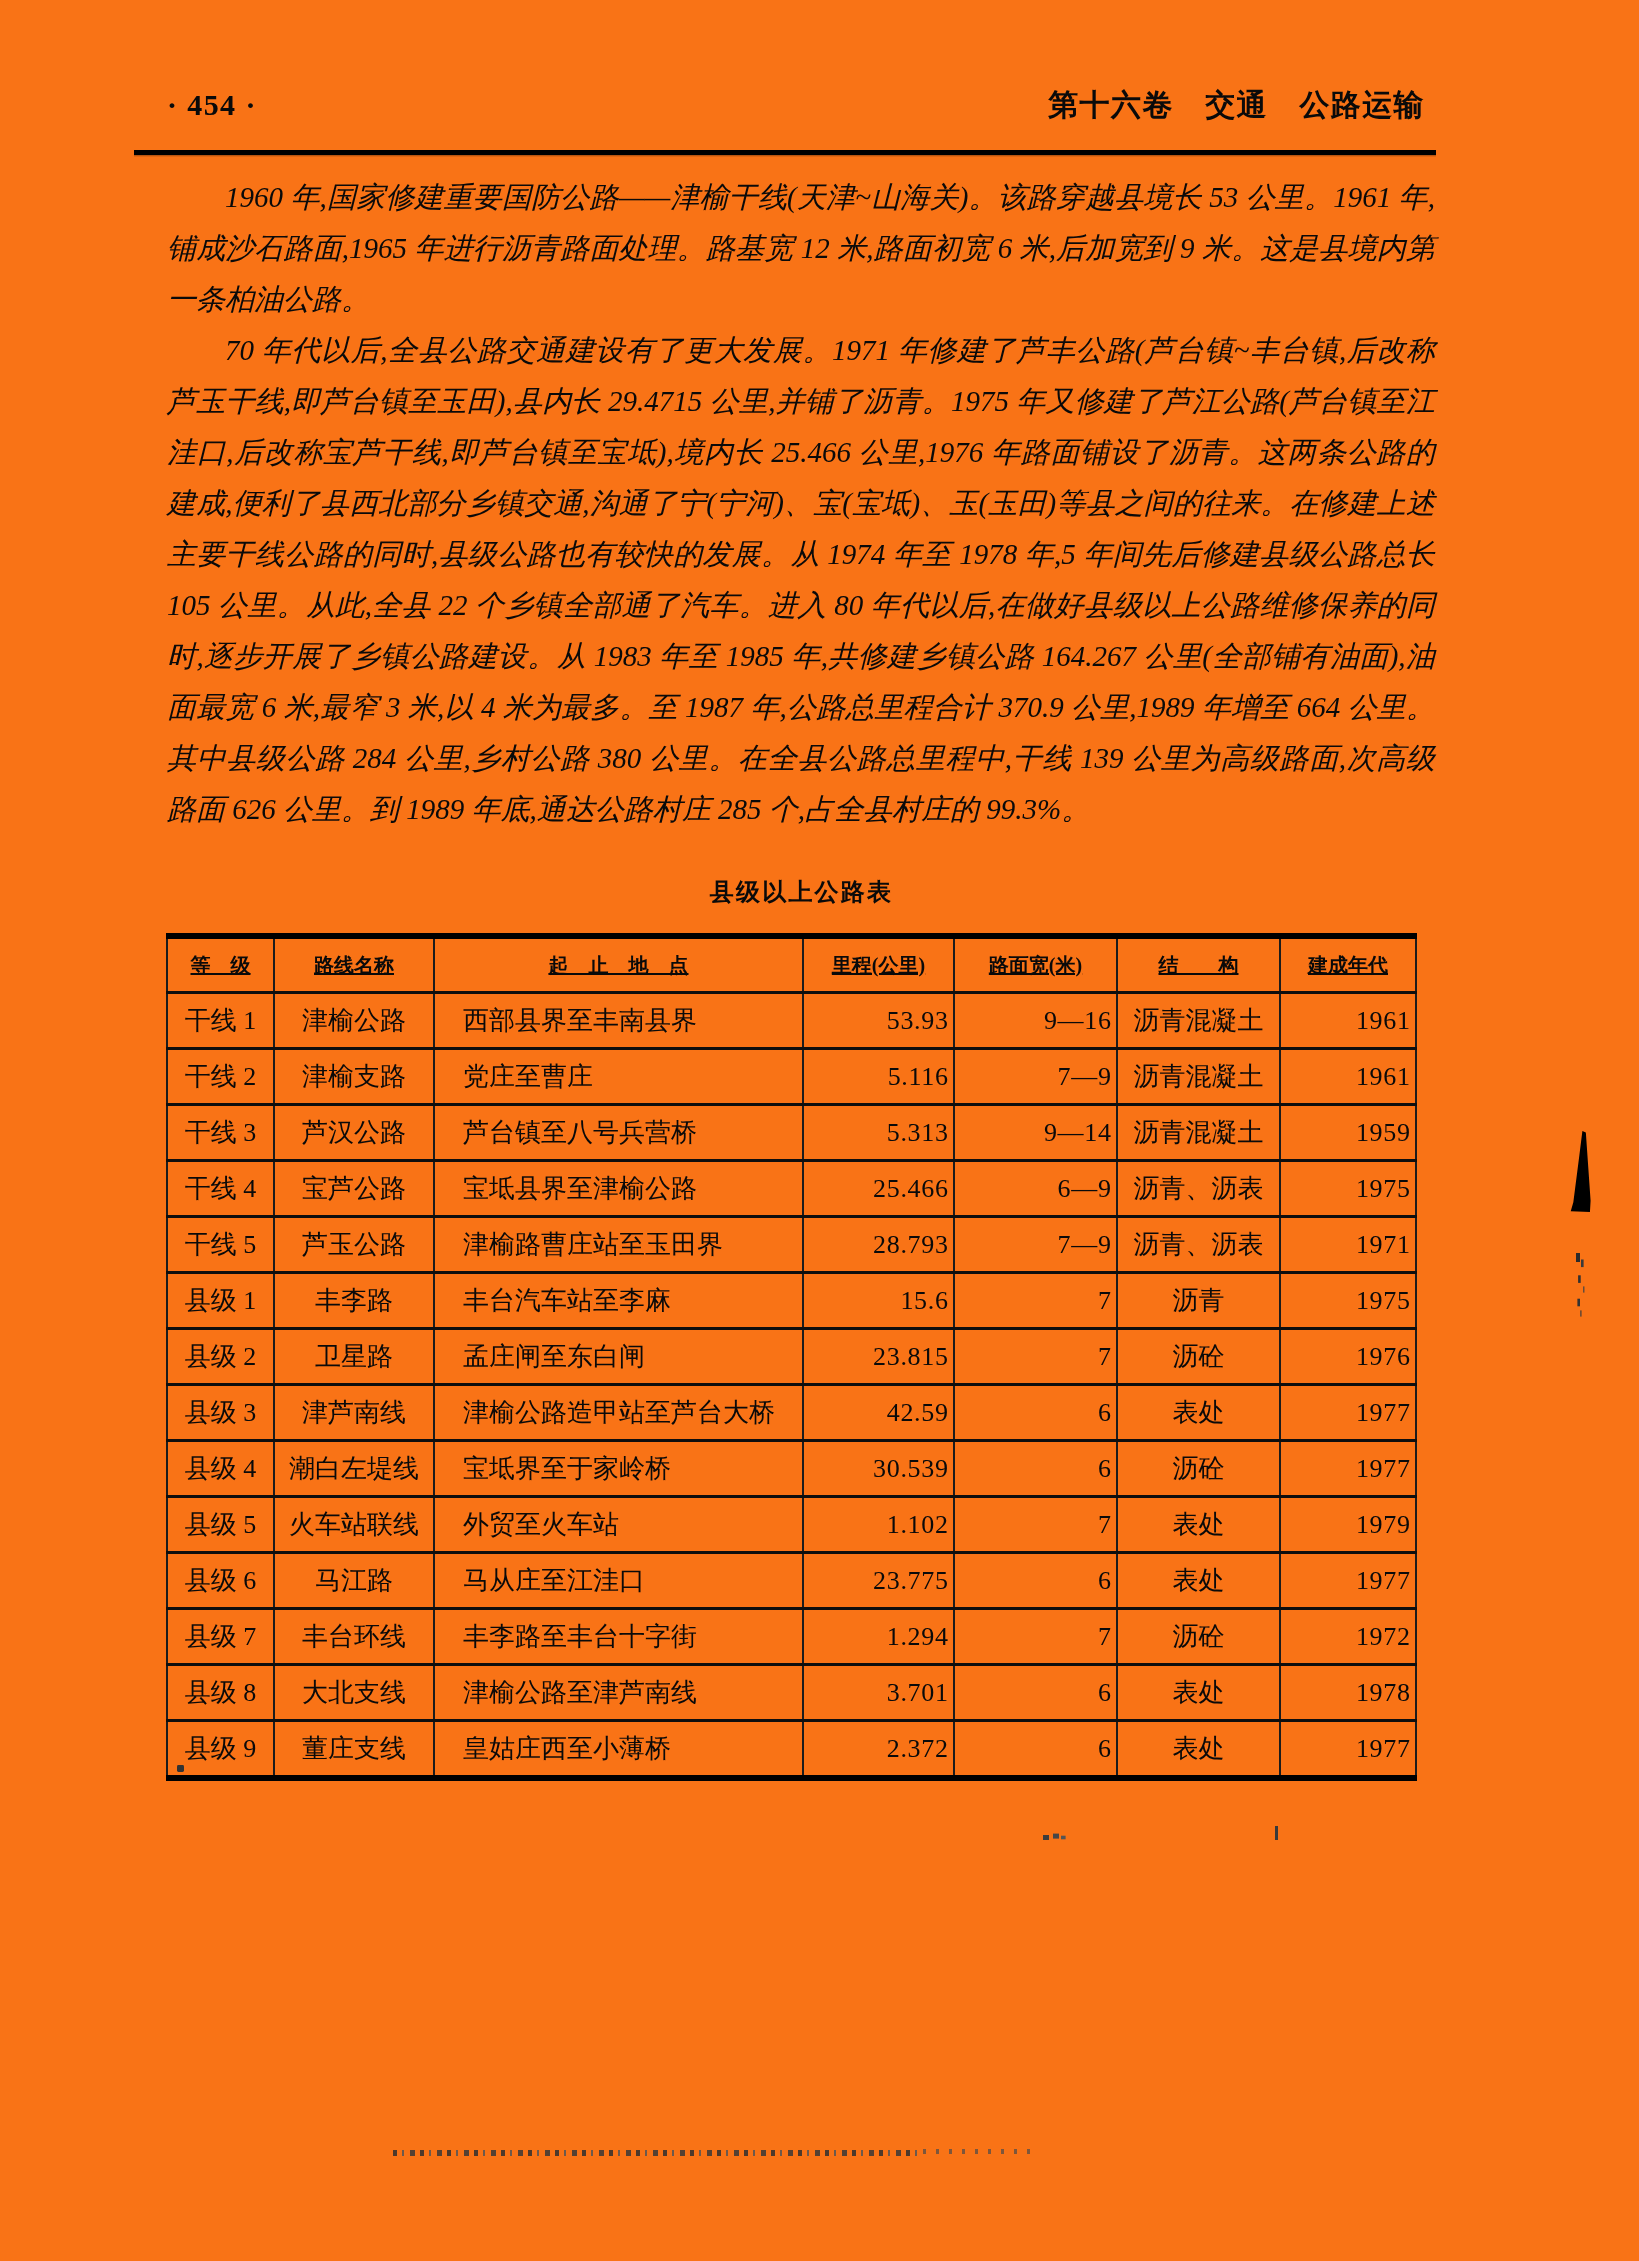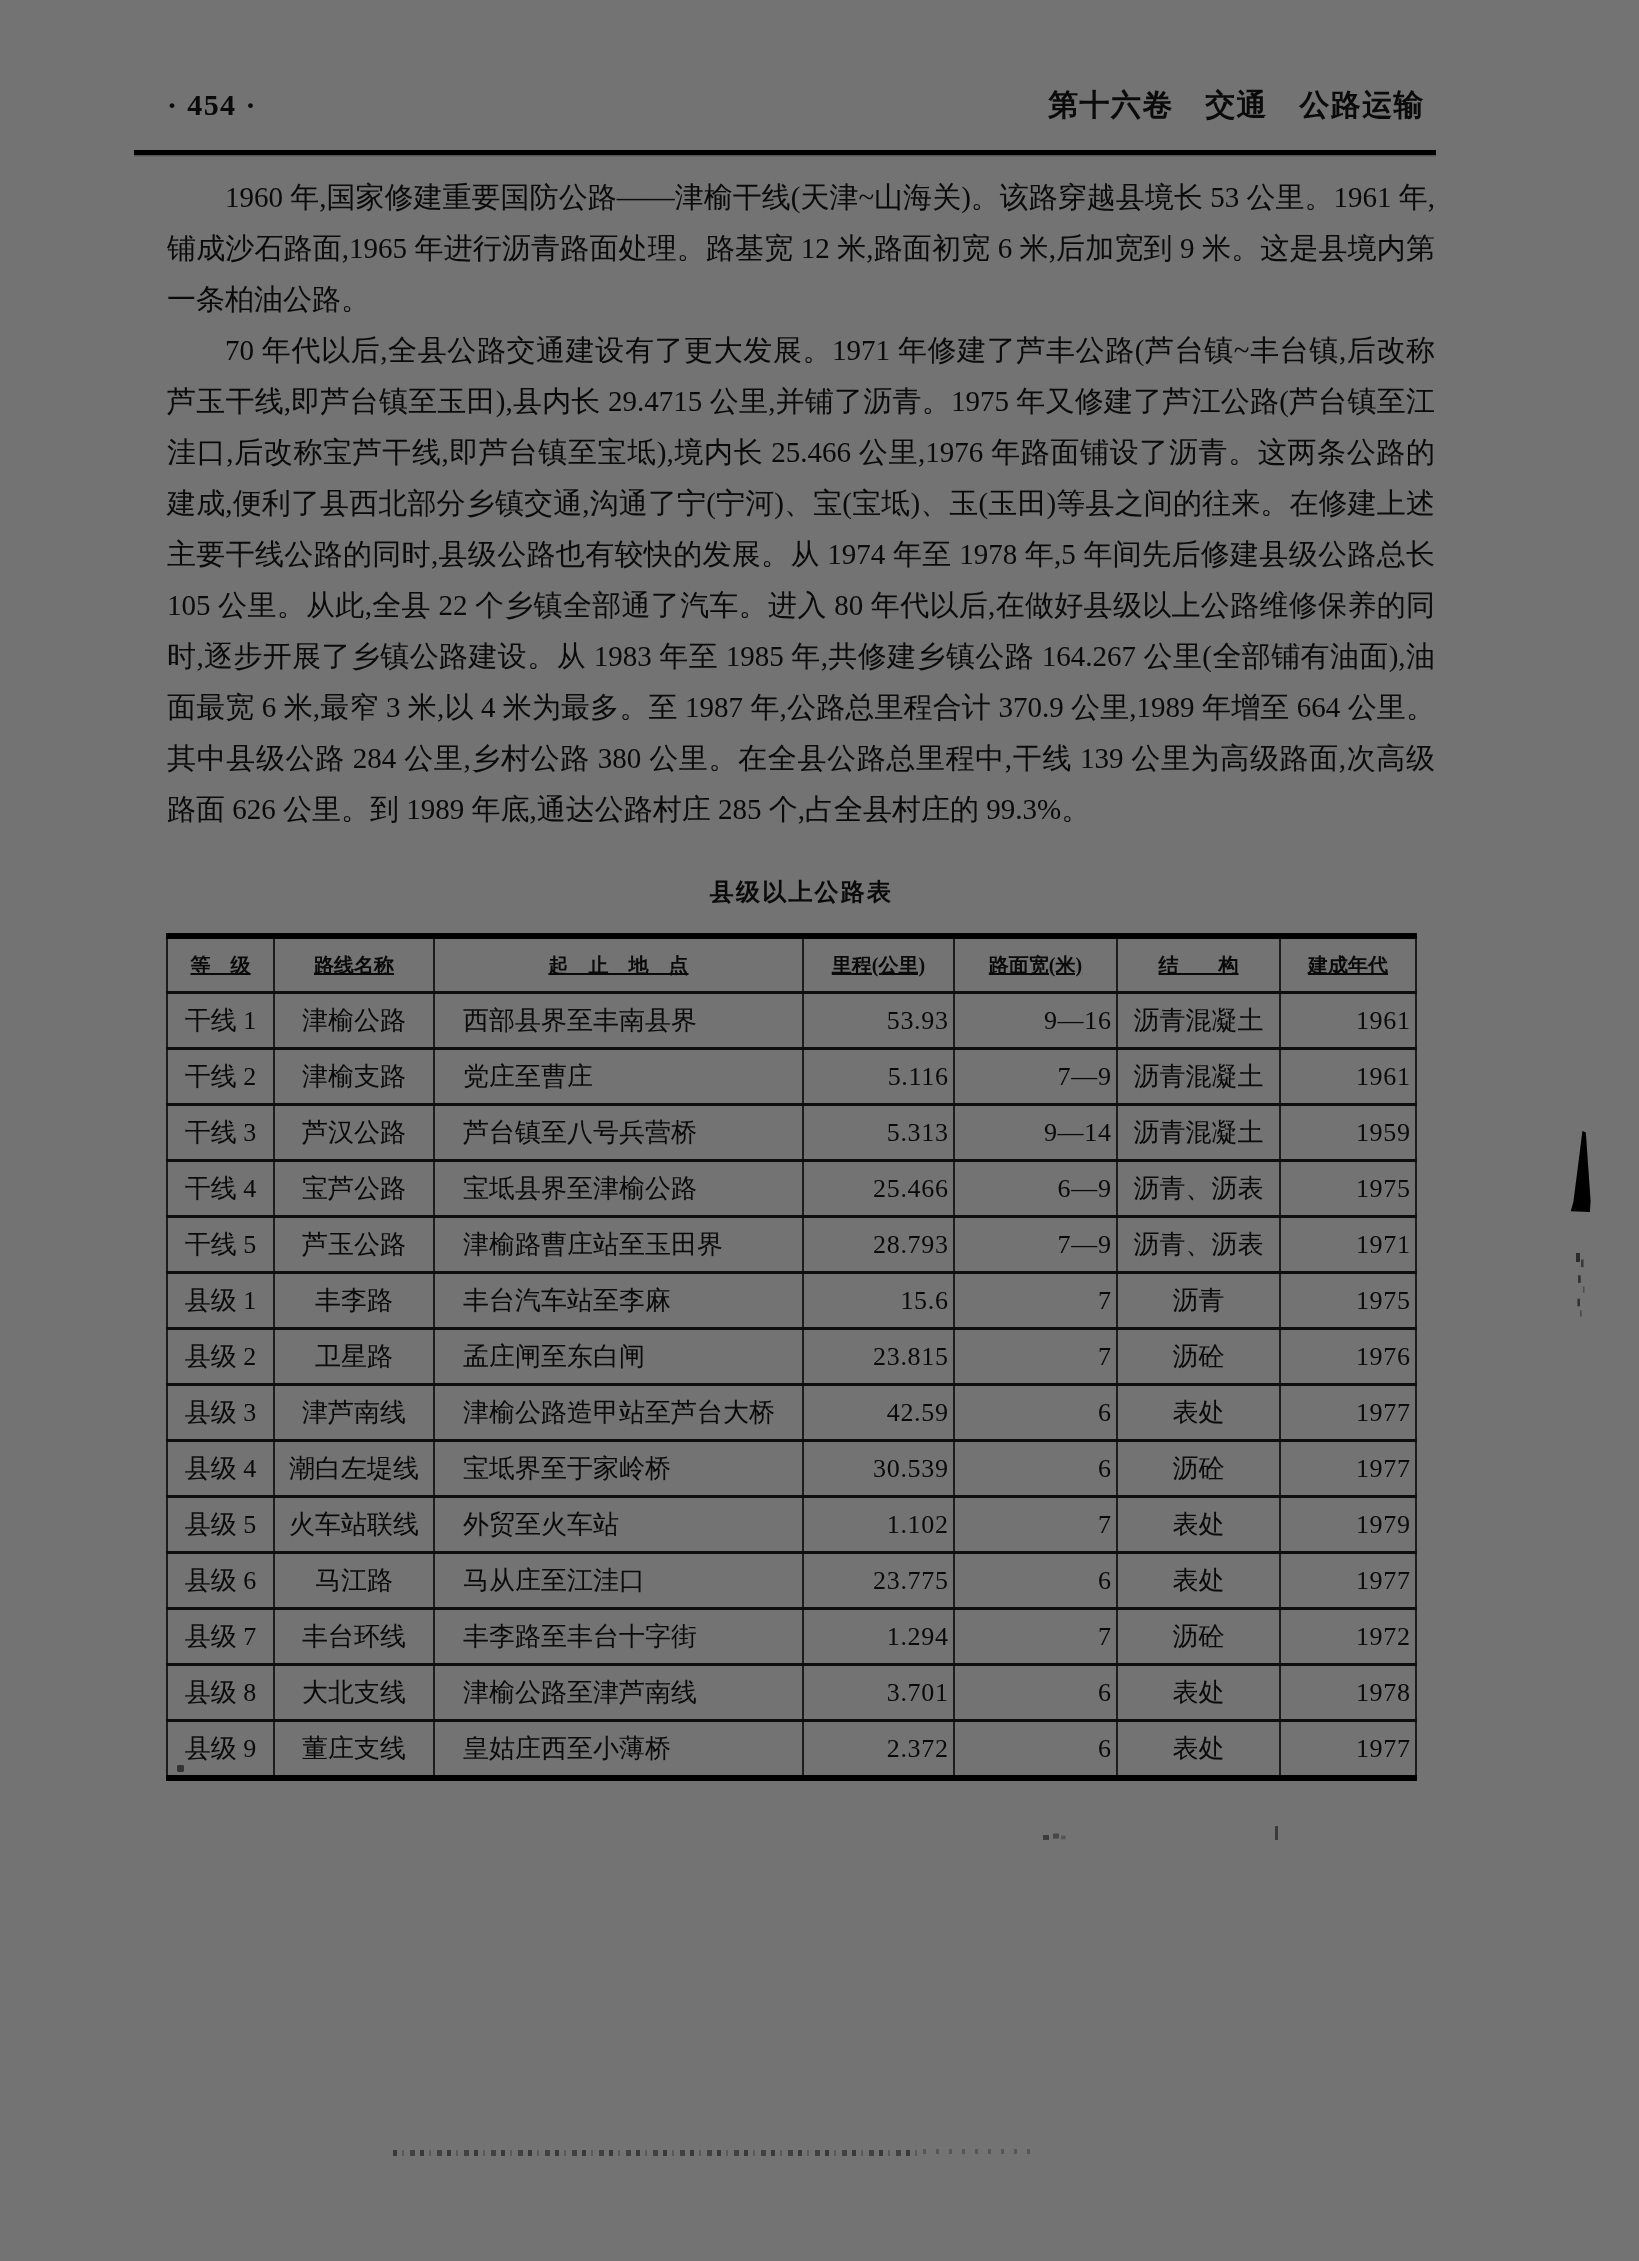--- a/index.html
+++ b/index.html
@@ -1,19 +1,19 @@
 <!DOCTYPE html>
 <html style="font-size:11.5px"><head>
 <meta charset="utf-8">
 <style>
   html,body{margin:0;padding:0;background:#e8e8e8;}
   .page{
     position:relative;
     width:1640px;height:2261px;
-    background:#737373;
+    background:#f97316;
     font-family:"Liberation Serif","DejaVu Serif",serif;
     color:#0a0a0a;
     overflow:hidden;
   }
   
   .page-header{
     position:absolute;top:85px;left:167px;width:1258px;
     display:flex;justify-content:space-between;align-items:baseline;
     font-size:30px;font-weight:bold;letter-spacing:1.4px;
   }
@@ -25,20 +25,21 @@
   
   .paragraphs{
     position:absolute;top:172px;left:167px;width:1268px;
   }
   .paragraphs p{
     margin:0;
     font-size:29px;line-height:51px;
     text-align:justify;text-justify:inter-ideograph;
     text-indent:58px;
     font-weight:500;
+    font-style:italic;
   }
   
   .table-title{
     position:absolute;top:865px;left:167px;width:1247px;
     margin:11px;text-align:center;
     font-size:24px;font-weight:bold;letter-spacing:2.2px;
   }
   table.roads{
     position:absolute;top:933px;left:166px;width:1249px;
     border-collapse:collapse;table-layout:fixed;

